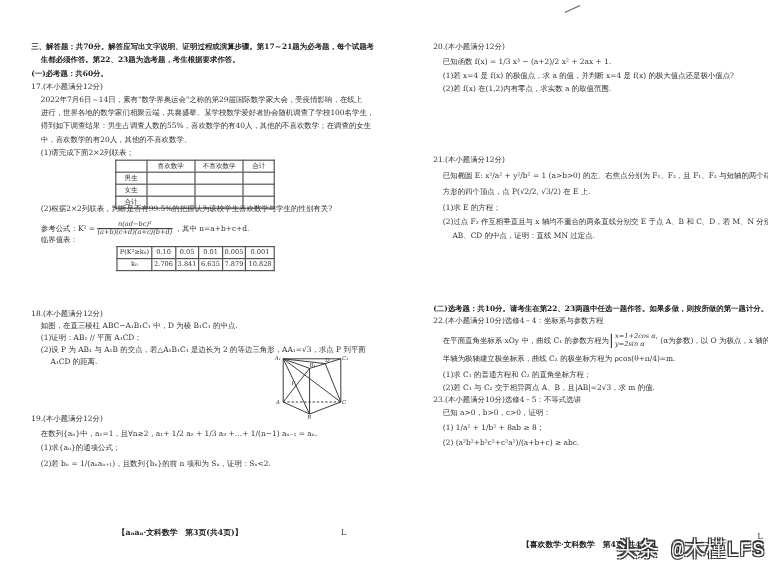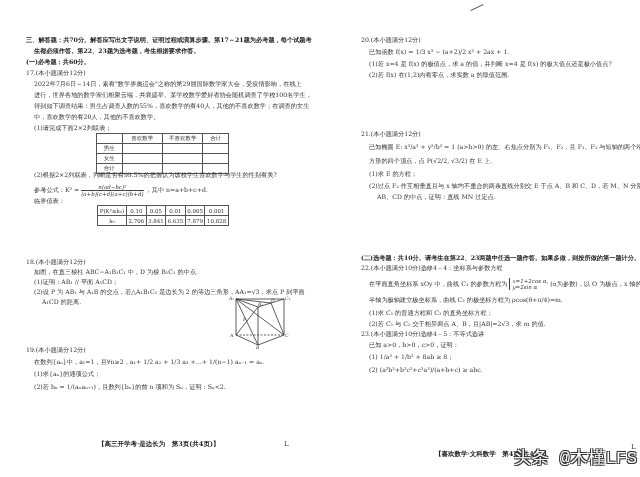--- a/index.html
+++ b/index.html
@@ -130,21 +130,21 @@
       <text x="57" y="42">C</text>
       <text x="28" y="54">B</text>
     </g>
   </svg>
 
   <div class="t" style="left:26px;top:346px;">19.(本小题满分12分)</div>
   <div class="t" style="left:34px;top:358px;">在数列{aₙ}中，a₁=1，且∀n≥2，a₁+ 1/2 a₂ + 1/3 a₃ +…+ 1/(n−1) aₙ₋₁ = aₙ.</div>
   <div class="t" style="left:34px;top:370px;">(1)求{aₙ}的通项公式；</div>
   <div class="t" style="left:34px;top:383px;">(2)若 bₙ = 1/(aₙaₙ₊₁)，且数列{bₙ}的前 n 项和为 Sₙ，证明：Sₙ&lt;2.</div>
 
-  <div class="footer" style="left:98px;top:440px;">【高三开学考·是边长为　第3页(共4页)】</div>
+  <div class="footer" style="left:98px;top:440px;">【aₙaₙ·文科数学　第3页(共4页)】</div>
   <div class="mark" style="left:284px;top:440px;">L</div>
 </div>
 
 <div class="slash"></div>
 <div class="page right">
   <div class="t" style="left:36px;top:36px;">20.(本小题满分12分)</div>
   <div class="t" style="left:44px;top:48px;">已知函数 f(x) = 1/3 x³ − (a+2)/2 x² + 2ax + 1.</div>
   <div class="t" style="left:44px;top:60px;">(1)若 x=4 是 f(x) 的极值点，求 a 的值，并判断 x=4 是 f(x) 的极大值点还是极小值点?</div>
   <div class="t" style="left:44px;top:71px;">(2)若 f(x) 在(1,2)内有零点，求实数 a 的取值范围.</div>
 

